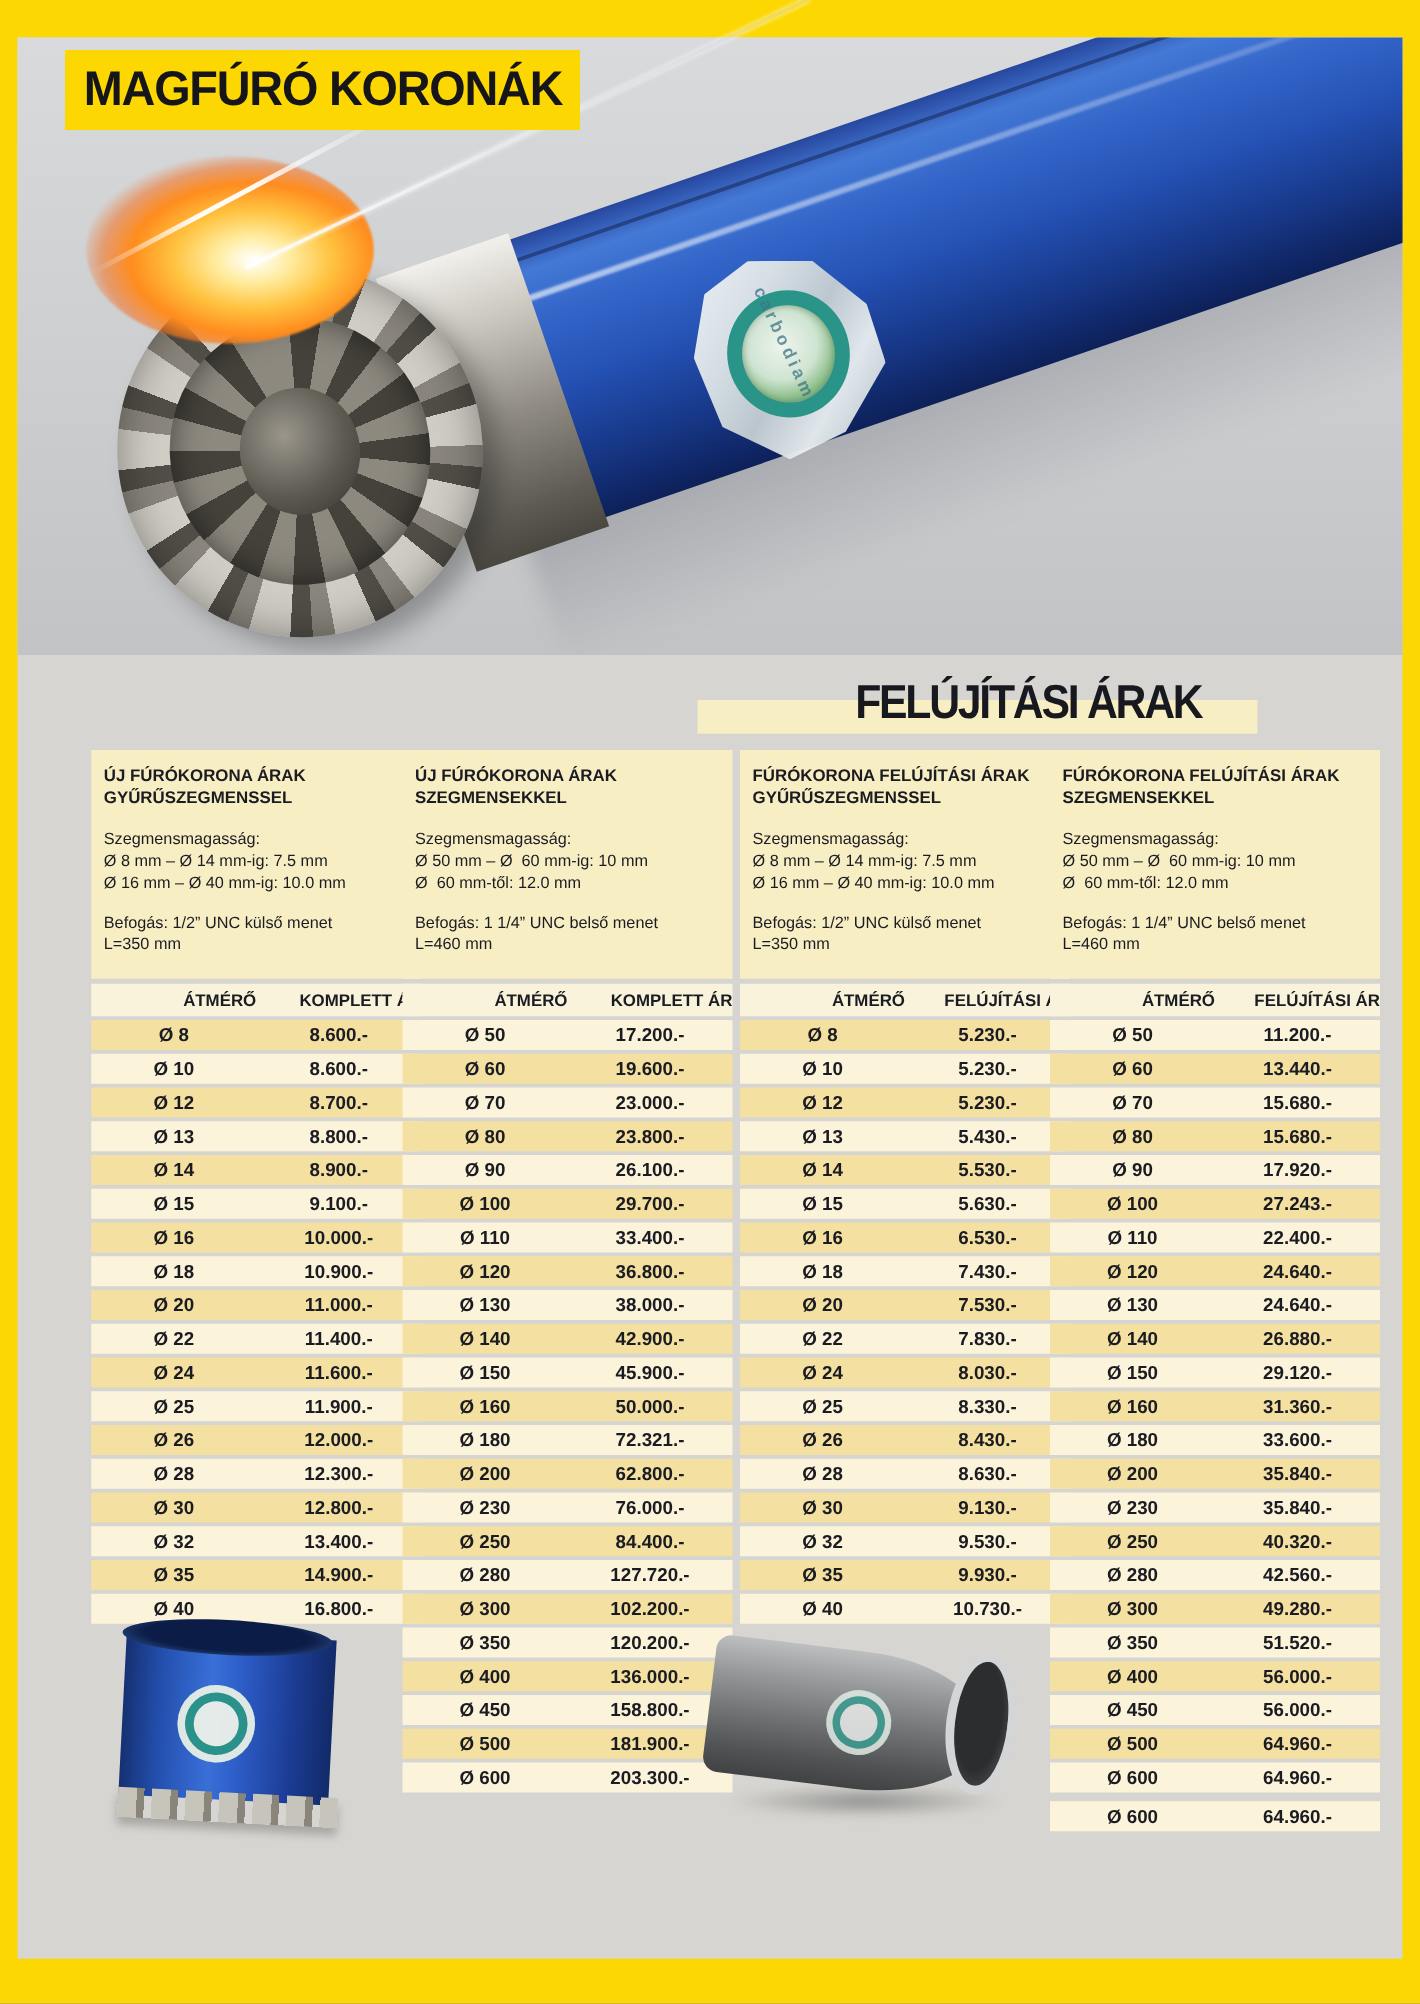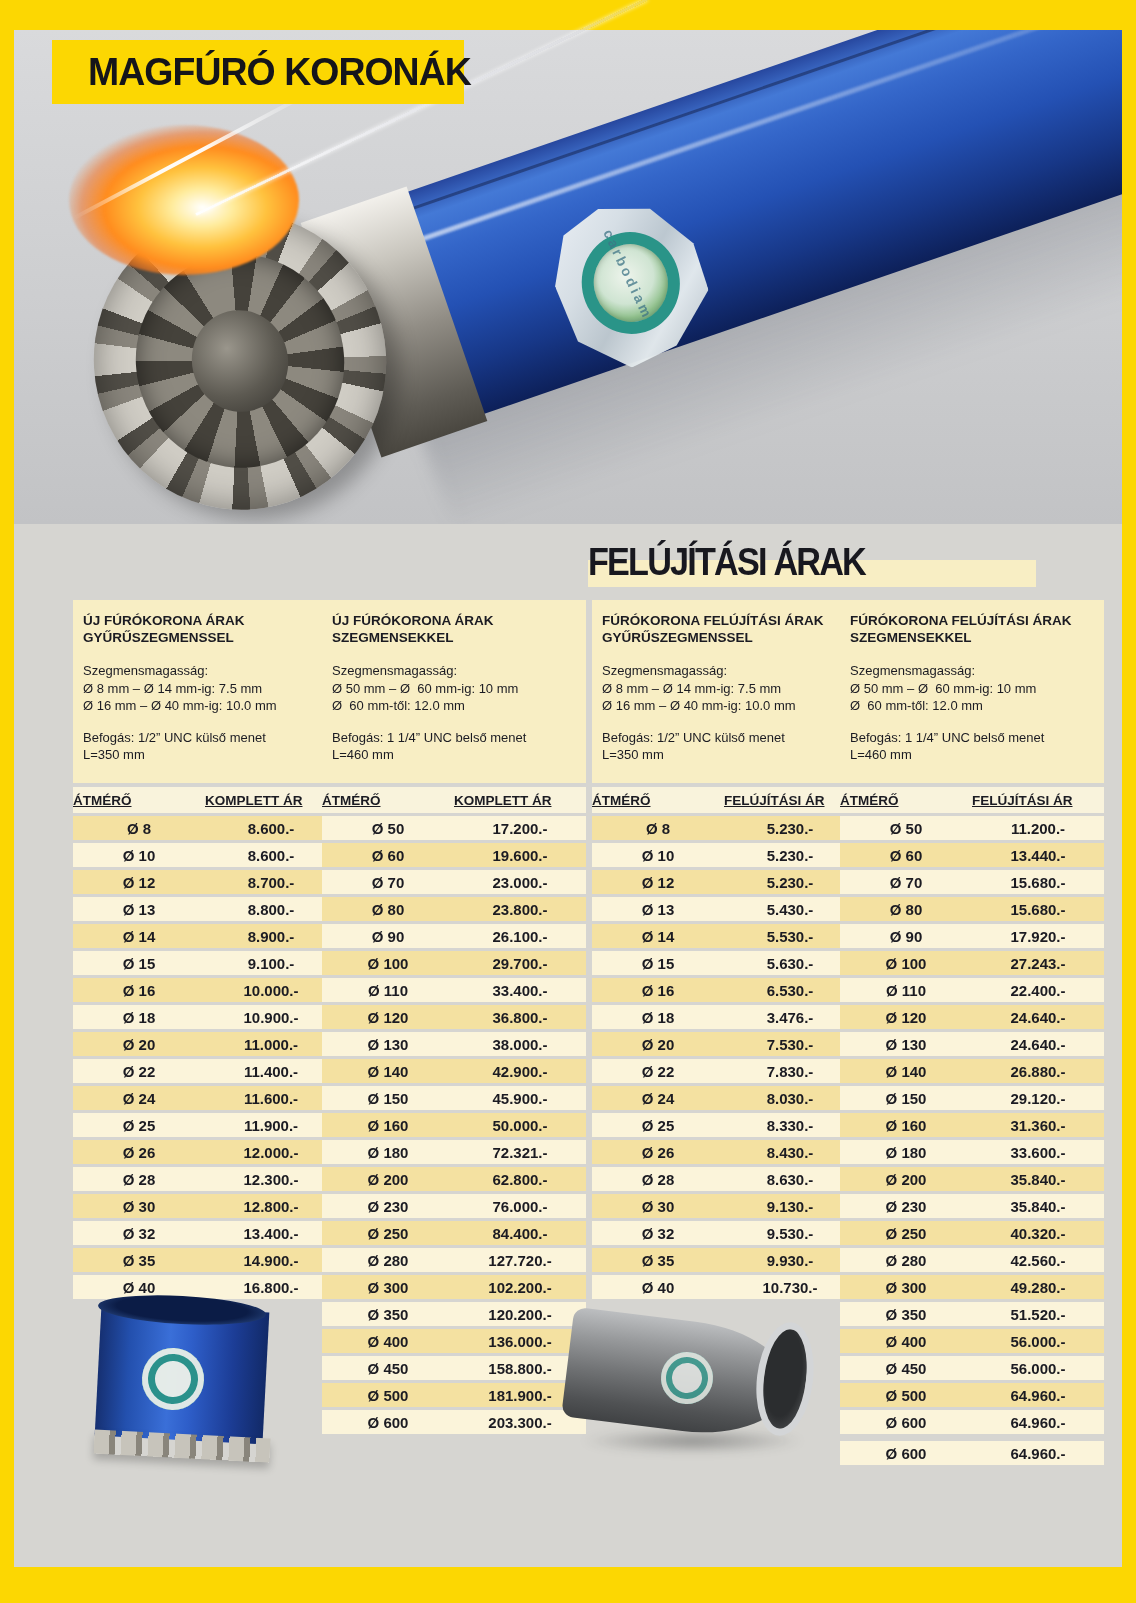--- a/index.html
+++ b/index.html
@@ -61,42 +61,42 @@
          border:12px solid #2a9488;box-sizing:border-box;
          background:radial-gradient(circle at 45% 40%,#eef4ec 0%,#cfe4d2 45%,#8fc08b 68%,#57a07c 100%);
          box-shadow:inset 0 0 6px rgba(0,0,0,.25);}
   .logo-text{position:absolute;left:-6px;top:62px;width:160px;text-align:center;
          transform:rotate(76deg);font-size:14px;font-weight:bold;letter-spacing:3px;
          color:#3e7486;opacity:.75;}
 
   
   .title-banner{position:absolute;left:52px;top:40px;width:412px;height:64px;z-index:8;
          background:var(--frame-yellow);display:flex;align-items:center;
-         padding-left:36px;box-sizing:border-box;}
+         padding-left:15px;box-sizing:border-box;}
   .title-banner h1{margin:0;font-size:39px;font-weight:bold;letter-spacing:-1px;color:#15151a;
          transform:scaleX(.96);transform-origin:left center;white-space:nowrap;}
 
   
   .section-header{position:absolute;top:538px;height:50px;}
   .section-left{left:73px;width:467px;}
-  .section-right{left:588px;width:448px;}
+  .section-right{left:558px;width:448px;text-align:right;}
   .section-bar{position:absolute;left:0;right:0;top:22px;height:27px;background:var(--panel-cream);}
   .section-header h2{position:relative;margin:0;font-size:38px;font-weight:bold;letter-spacing:-2px;
          line-height:48px;color:#18181f;transform:scaleX(.9);transform-origin:left center;white-space:nowrap;}
 
   
   .columns{position:absolute;inset:0;}
   .price-column{position:absolute;top:600px;width:264px;}
   .col-1{left:73px}.col-2{left:322px}.col-3{left:592px}.col-4{left:840px}
   .info-box{height:183px;background:var(--panel-cream);box-sizing:border-box;padding:12px 9px 0 10px;}
   .info-title{font-weight:bold;font-size:13.5px;line-height:17px;margin-bottom:16px;}
   .info-block{font-size:13px;line-height:17.5px;margin-bottom:14px;white-space:pre-wrap;}
   .table-header{margin-top:4px;height:26px;background:var(--row-header);display:flex;align-items:center;
          font-weight:bold;font-size:13.5px;}
-  .table-header .cell-d,.table-header .cell-p{width:50%;text-align:left;text-decoration:underline;}
+  .table-header .cell-d,.table-header .cell-p{width:50%;text-align:right;}
   .row{display:flex;align-items:center;height:24px;margin-top:3px;font-size:15px;font-weight:bold;}
   .row .cell-d,.row .cell-p{width:50%;text-align:center;}
   .start-tan  .row:nth-child(odd) {background:var(--row-tan);}
   .start-tan  .row:nth-child(even){background:var(--row-cream);}
   .start-cream .row:nth-child(odd) {background:var(--row-cream);}
   .start-cream .row:nth-child(even){background:var(--row-tan);}
   .col-4 .row:last-child{background:var(--row-cream) !important;margin-top:7px;}
 
   
   .small-bit{position:absolute;left:80px;top:1300px;width:215px;height:165px;}
@@ -382,21 +382,21 @@
           <div class="row">
             <span class="cell-d">Ø 15</span>
             <span class="cell-p">5.630.-</span>
           </div>
           <div class="row">
             <span class="cell-d">Ø 16</span>
             <span class="cell-p">6.530.-</span>
           </div>
           <div class="row">
             <span class="cell-d">Ø 18</span>
-            <span class="cell-p">3.476.-</span>
+            <span class="cell-p">7.430.-</span>
           </div>
           <div class="row">
             <span class="cell-d">Ø 20</span>
             <span class="cell-p">7.530.-</span>
           </div>
           <div class="row">
             <span class="cell-d">Ø 22</span>
             <span class="cell-p">7.830.-</span>
           </div>
           <div class="row">

